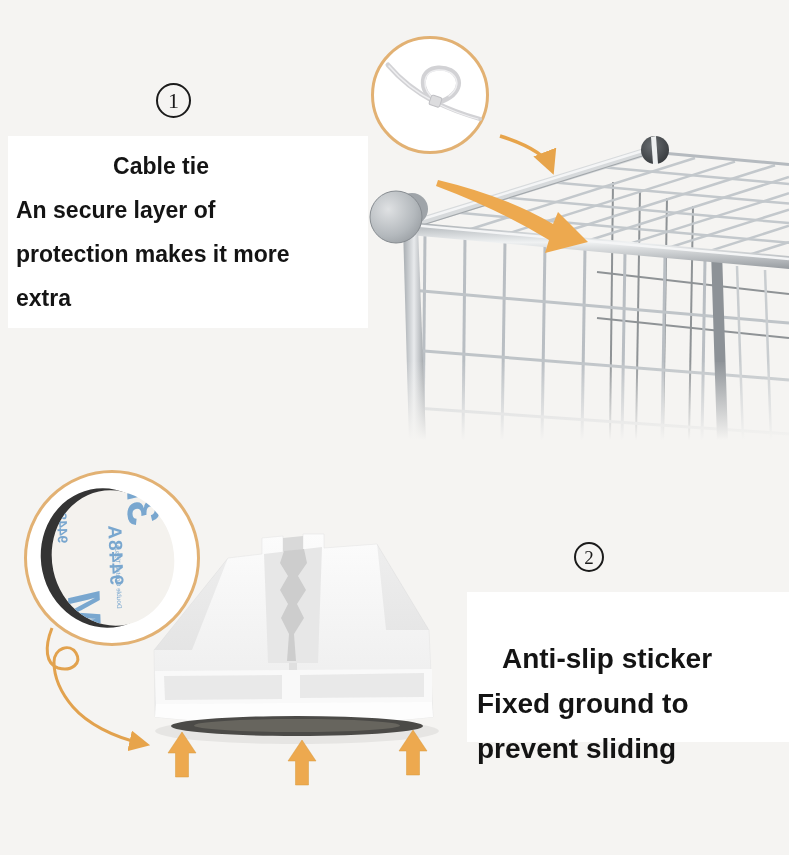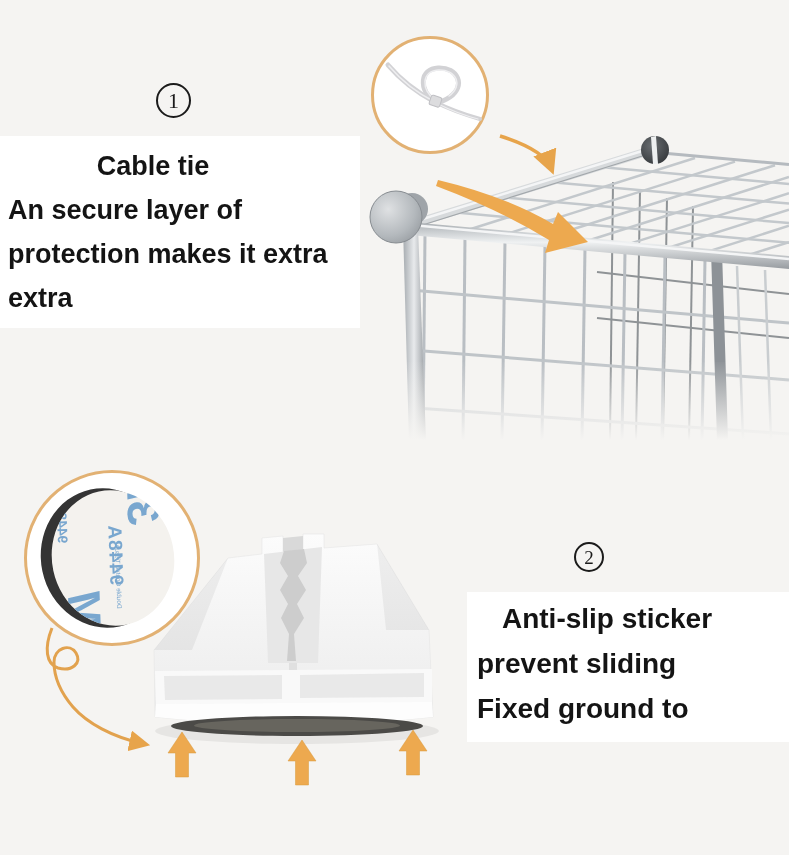--- a/index.html
+++ b/index.html
@@ -17,26 +17,26 @@
     color:#1b1b1b; font-family:"Liberation Serif","DejaVu Serif",serif;
     background:transparent; line-height:1;
   }
   #badge1 { left:156px; top:83px; width:35px; height:35px; font-size:22px; }
   #badge2 { left:574px; top:542px; width:30px; height:30px; font-size:19px; }
 
   
   .textbox {
     position:absolute; background:#ffffff; color:#141414; font-weight:bold;
   }
-  #textbox1 { left:0; top:136px; width:360px; height:192px;
-              padding:8px 6px 8px 8px; font-size:27px; line-height:44px; }
+  #textbox1 { left:8px; top:136px; width:360px; height:192px;
+              padding:8px 6px 8px 8px; font-size:23px; line-height:44px; }
   #textbox1 .box-title { text-align:center; padding-right:56px; }
   #textbox2 { left:467px; top:592px; width:322px; height:150px;
               padding:4px 4px 4px 10px; font-size:28px; line-height:45px; }
-  #textbox2 .box-title { text-align:center; padding-right:48px; }
+  #textbox2 .box-title { text-align:center; padding-right:48px;margin-top:40px; }
 
   
   .callout {
     position:absolute; border-radius:50%; background:#ffffff;
     border:3px solid #e2b173;
   }
   #callout1 { left:371px; top:36px;  width:118px; height:118px; }
   #callout2 { left:24px;  top:470px; width:176px; height:176px; overflow:hidden; }
 
   
@@ -204,28 +204,28 @@
   <div class="badge" id="badge1">
     <span>1</span>
   </div>
   <div class="badge" id="badge2">
     <span>2</span>
   </div>
 
   <div class="textbox" id="textbox1">
     <div class="box-title">Cable tie</div>
     <div class="box-line">An secure layer of</div>
-    <div class="box-line">protection makes it extra</div>
+    <div class="box-line">protection makes it more</div>
     <div class="box-line">extra</div>
   </div>
 
   <div class="textbox" id="textbox2">
     <div class="box-title">Anti-slip sticker</div>
+    <div class="box-line">Fixed ground to</div>
     <div class="box-line">prevent sliding</div>
-    <div class="box-line">Fixed ground to</div>
   </div>
 
   <svg class="abs" style="left:0; top:0; pointer-events:none;" width="789" height="855" viewBox="0 0 789 855">
     <defs>
       <marker id="ah" viewBox="0 0 10 10" refX="7" refY="5" markerWidth="7" markerHeight="7" orient="auto-start-reverse">
         <path d="M 0 0 L 10 5 L 0 10 z" fill="#e7a44b"></path>
       </marker>
     </defs>
 
     <path d="M 500 136 Q 544 150 551 168" stroke="#e7a44b" stroke-width="3.5" fill="none" marker-end="url(#ah)"></path>

